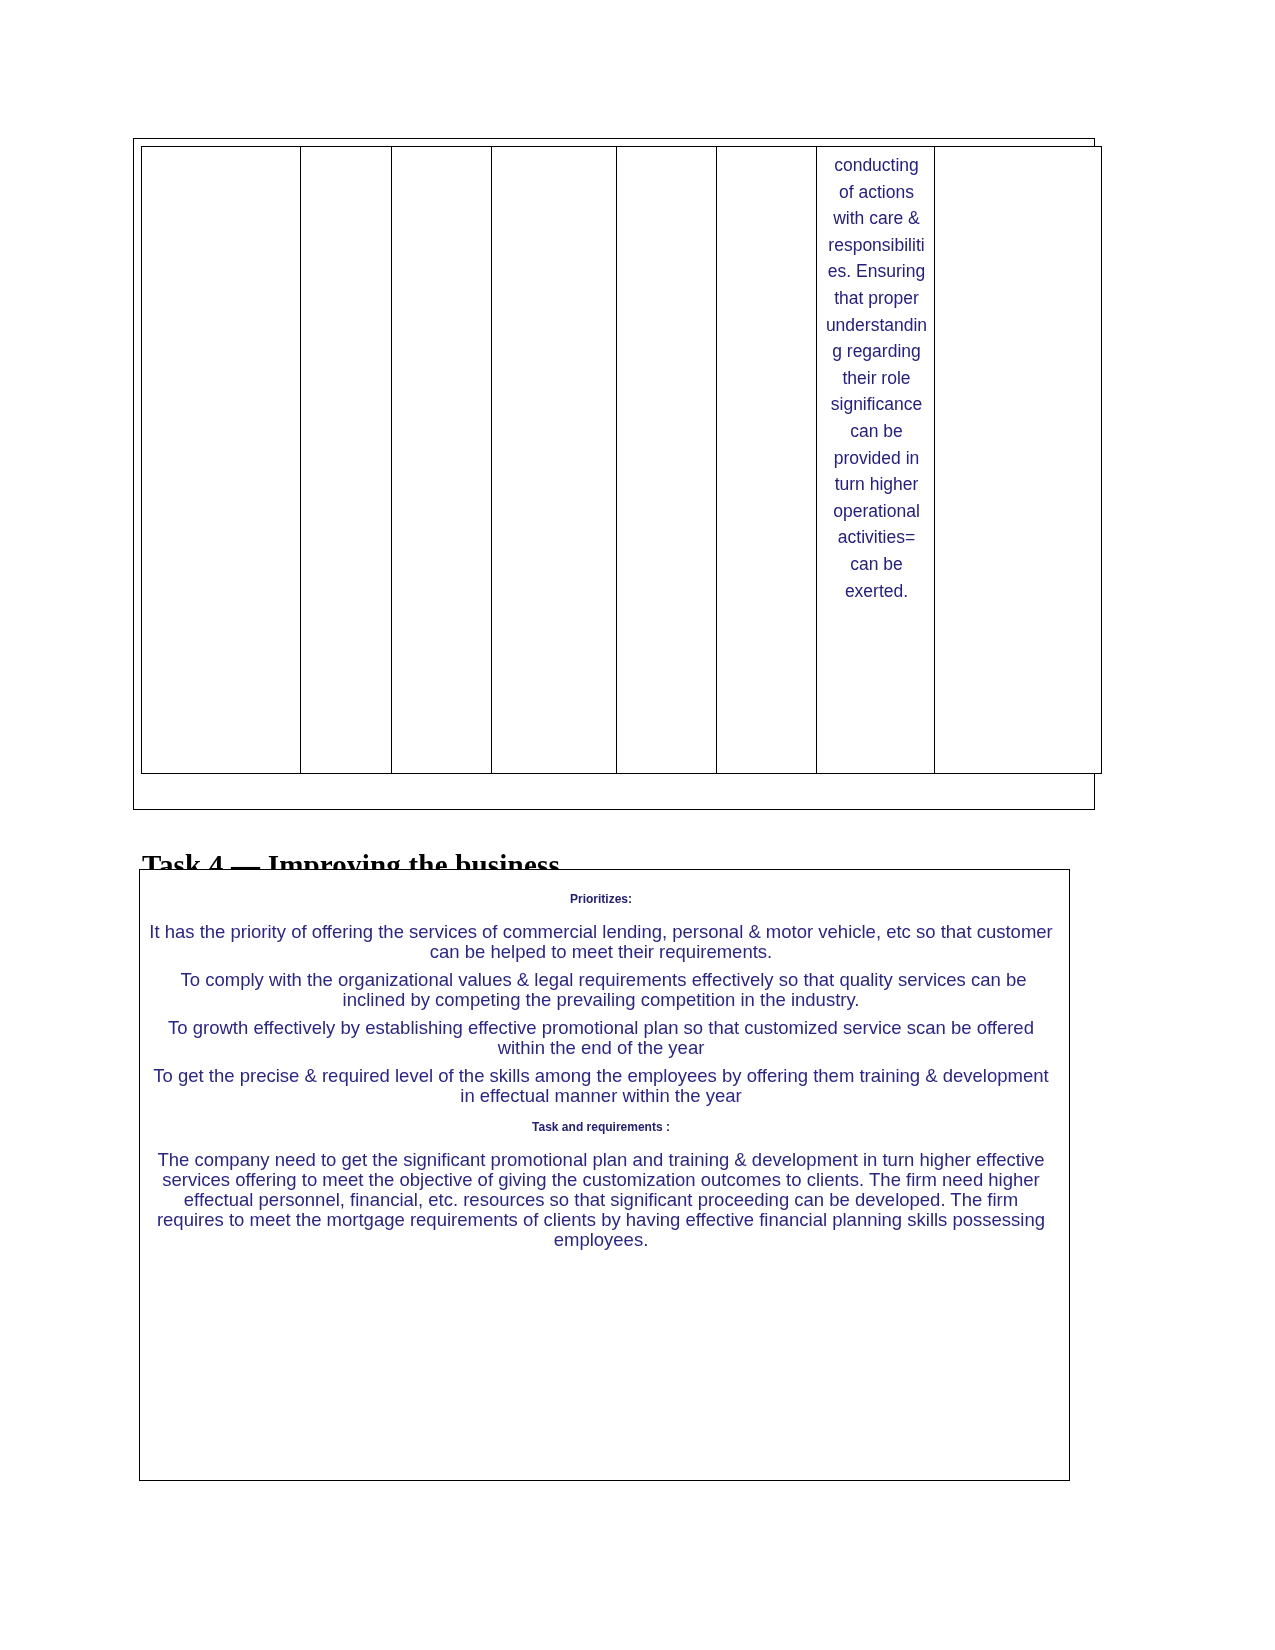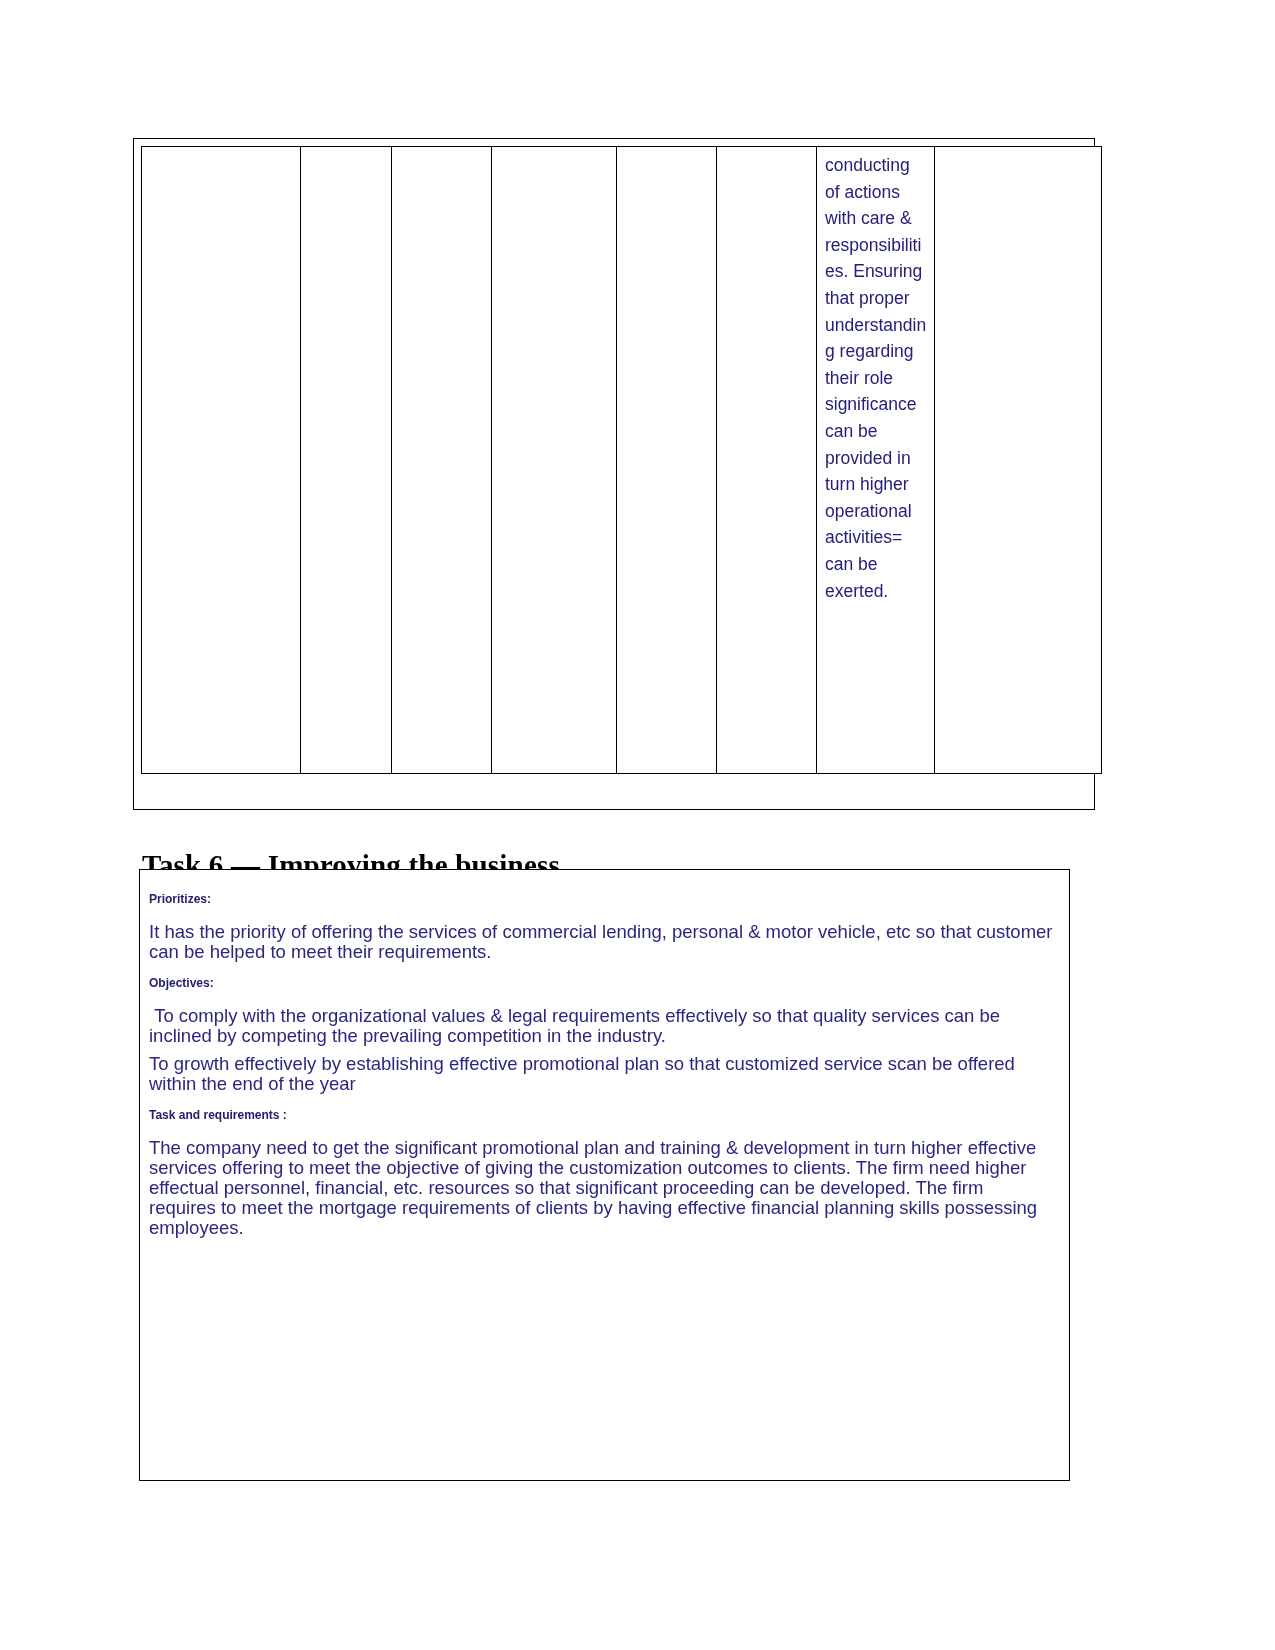--- a/index.html
+++ b/index.html
@@ -14,20 +14,21 @@
     color: #1f1a6e;
     position: relative;
     overflow: hidden;
   }
 
   .page {
     position: absolute;
     left: 0; top: 0;
     width: 1275px;
     height: 1650px;
+    text-align: center;
   }
 
   
   .table-outer {
     position: absolute;
     left: 133px;
     top: 138px;
     width: 962px;
     height: 672px;
     border: 1.5px solid #000000;
@@ -136,25 +137,25 @@
       <td style="width:117px">
         <div class="cell-text">conducting of actions with care &amp; responsibilities. Ensuring that proper understanding regarding their role significance  can be provided in turn higher operational activities= can be exerted.</div>
       </td>
       <td style="width:166px">
         <div class="cell-text"></div>
       </td>
     </tr>
   </tbody>
     </table>
 
-  <div class="section-heading">Task 6 — Improving the business</div>
+  <div class="section-heading">Task 4 — Improving the business</div>
 
   <div class="content-box">
     <div class="lbl first">Prioritizes:</div>
     <div class="para">It has the priority of offering the services of commercial lending, personal &amp; motor vehicle, etc so that customer can be helped to meet their requirements.</div>
-    <div class="lbl">Objectives:</div>
     <div class="para"> To comply with the organizational values &amp; legal requirements effectively so that quality services can be inclined by competing the prevailing competition in the industry.</div>
     <div class="para">To growth effectively by establishing effective promotional plan so that customized service scan be offered within the end of the year</div>
+    <div class="para">To get the precise &amp; required level of the skills among the employees by offering them training &amp; development in effectual manner within the year</div>
     <div class="lbl">Task and requirements :</div>
     <div class="para">The company need to get the significant promotional plan and training &amp; development in turn higher effective services offering to meet the objective of giving the customization outcomes to clients. The firm need higher effectual personnel, financial, etc. resources so that significant proceeding can be developed. The firm requires to meet the mortgage requirements of clients by having effective financial planning skills possessing employees.</div>
   </div>
 
 </div>
 
 </body></html>

